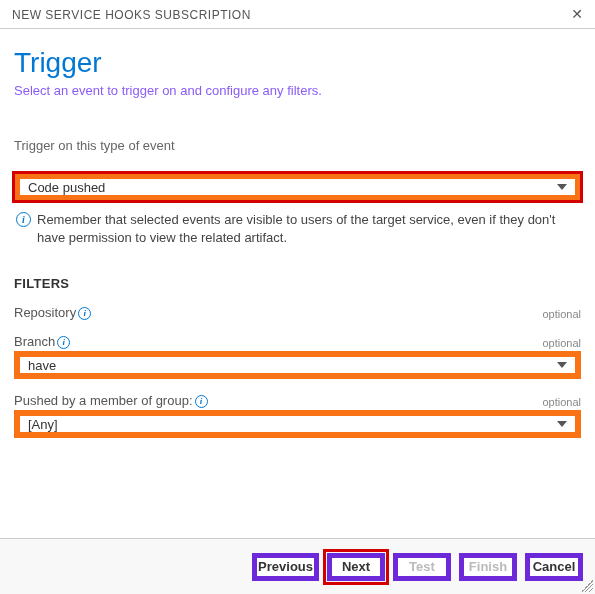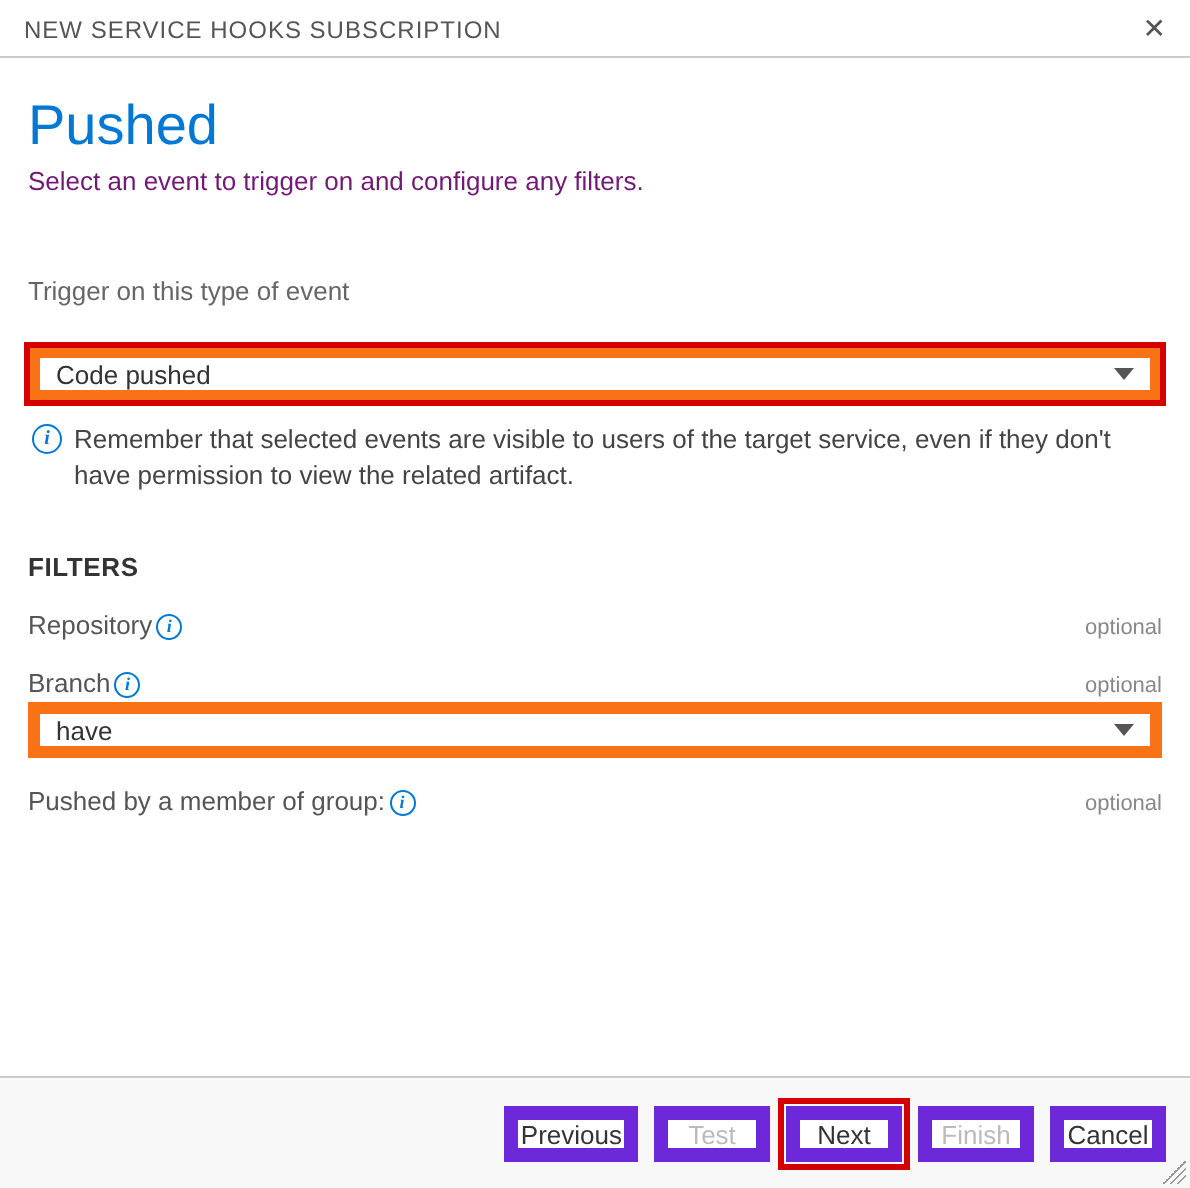--- a/index.html
+++ b/index.html
@@ -36,21 +36,21 @@
   }
   .page-title {
     font-size: 28px;
     font-weight: 300;
     color: #0078d4;
     margin-top: 8px;
     margin-bottom: 4px;
   }
   .page-desc {
     font-size: 13px;
-    color: #701a75;
+    color: #8b5cf6;
     margin-bottom: 40px;
   }
   .field-label {
     font-size: 13px;
     color: #666;
     margin-bottom: 20px;
     display: flex;
     align-items: center;
     gap: 2px;
   }
@@ -141,26 +141,27 @@
     background: #f8f8f8;
     display: flex;
     align-items: center;
     justify-content: flex-end;
     padding: 0 12px;
     gap: 8px;
   }
   .btn {
     min-width: 58px;
     height: 28px;
-    border: 7px solid #6d28d9;
+    border: 5px solid #6d28d9;
     background: #fff;
     font-size: 13px;
     color: #333;
     cursor: pointer;
     padding: 0 1px;
+    font-weight: bold;
   }
   .btn.disabled {
     color: #bbb;
     cursor: default;
   }
   .btn.highlighted {
     outline: 3px solid #d40000;
     outline-offset: 1px;
   }
   .resize {
@@ -173,21 +174,21 @@
 </style>
 </head>
 <body>
 
 <div class="header">
   <span class="header-title">NEW SERVICE HOOKS SUBSCRIPTION</span>
   <button class="close-x">✕</button>
 </div>
 
 <div class="content">
-  <h1 class="page-title">Pushed</h1>
+  <h1 class="page-title">Trigger</h1>
   <div class="page-desc">Select an event to trigger on and configure any filters.</div>
 
   <div class="field-label">Trigger on this type of event</div>
   <div class="select-wrap highlighted">
     <span>Code pushed</span>
     <span class="chevron"></span>
   </div>
 
   <div class="info-row">
     <span class="info-icon">i</span>
@@ -221,23 +222,27 @@
   </div>
 
   <div class="filter-group">
     <div class="filter-label-row">
       <div class="filter-label">
         <span>Pushed by a member of group:</span>
         <span class="info-icon small">i</span>
       </div>
       <span class="optional">optional</span>
     </div>
+    <div class="select-wrap">
+      <span>[Any]</span>
+      <span class="chevron"></span>
+    </div>
   </div>
 </div>
 
 <div class="footer">
   <button class="btn">Previous</button>
+  <button class="btn highlighted">Next</button>
   <button class="btn disabled">Test</button>
-  <button class="btn highlighted">Next</button>
   <button class="btn disabled">Finish</button>
   <button class="btn">Cancel</button>
   <div class="resize"></div>
 </div>
 
 </body></html>

